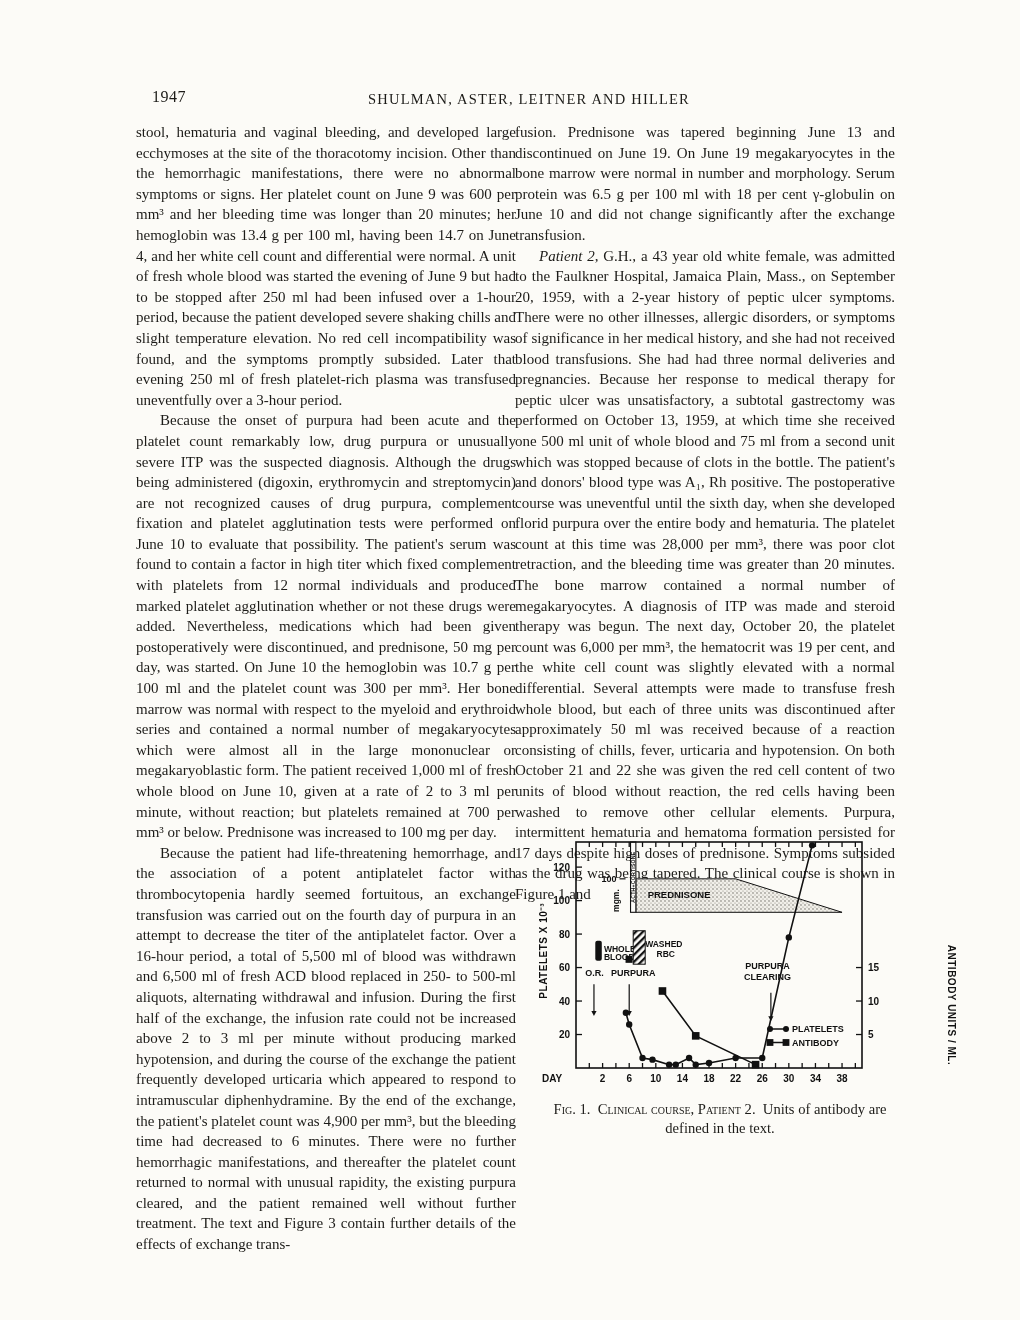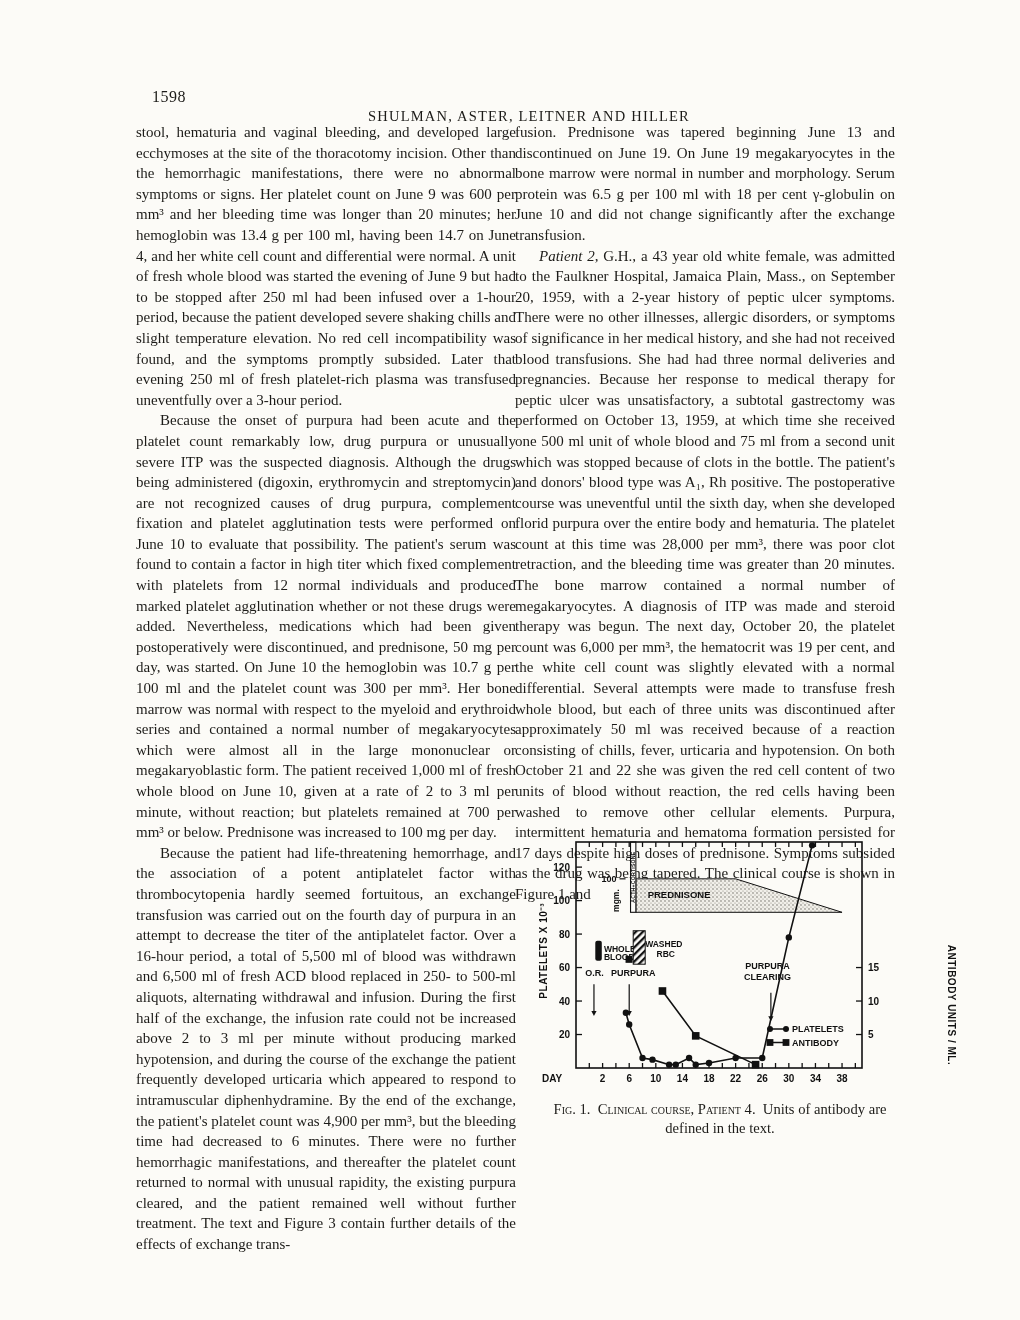--- a/index.html
+++ b/index.html
@@ -11,21 +11,21 @@
     position:relative;
     overflow:hidden;
   }
   .page{position:absolute;inset:0;}
   .pagenum{
     position:absolute;left:152px;top:88px;
     font-size:16px;letter-spacing:.5px;
   }
   .runtitle{
     position:absolute;left:150px;top:91px;width:758px;
-    text-align:center;font-size:14.5px;letter-spacing:1.2px;margin-top:17px;
+    text-align:center;font-size:14.5px;letter-spacing:1.2px;
   }
   .col{
     position:absolute;top:122px;width:380px;
     font-size:15px;line-height:20.6px;
     text-align:justify;
   }
   .col-left{left:136px;}
   .col-right{left:515px;}
   .col p{margin:0;padding:0;}
   .col p.indent{text-indent:1.6em;}
@@ -41,21 +41,21 @@
   svg text{
     font-family:"Liberation Sans", sans-serif;
     font-weight:bold;fill:#111;
   }
 </style>
 </head>
 <body>
 
 <div class="page">
 
-  <div class="pagenum">1598</div>
+  <div class="pagenum">1947</div>
   <div class="runtitle">SHULMAN, ASTER, LEITNER AND HILLER</div>
 
   <div class="col col-left">
       <p>stool, hematuria and vaginal bleeding, and developed large ecchymoses at the site of the thoracotomy incision.  Other than the hemorrhagic manifestations, there were no abnormal symptoms or signs.  Her platelet count on June 9 was 600 per mm³ and her bleeding time was longer than 20 minutes; her hemoglobin was 13.4 g per 100 ml, having been 14.7 on June 4, and her white cell count and differential were normal.  A unit of fresh whole blood was started the evening of June 9 but had to be stopped after 250 ml had been infused over a 1-hour period, because the patient developed severe shaking chills and slight temperature elevation.  No red cell incompatibility was found, and the symptoms promptly subsided.  Later that evening 250 ml of fresh platelet-rich plasma was transfused uneventfully over a 3-hour period.</p>
       <p class="indent">Because the onset of purpura had been acute and the platelet count remarkably low, drug purpura or unusually severe ITP was the suspected diagnosis.  Although the drugs being administered (digoxin, erythromycin and streptomycin) are not recognized causes of drug purpura, complement fixation and platelet agglutination tests were performed on June 10 to evaluate that possibility.  The patient's serum was found to contain a factor in high titer which fixed complement with platelets from 12 normal individuals and produced marked platelet agglutination whether or not these drugs were added.  Nevertheless, medications which had been given postoperatively were discontinued, and prednisone, 50 mg per day, was started.  On June 10 the hemoglobin was 10.7 g per 100 ml and the platelet count was 300 per mm³.  Her bone marrow was normal with respect to the myeloid and erythroid series and contained a normal number of megakaryocytes which were almost all in the large mononuclear or megakaryoblastic form.  The patient received 1,000 ml of fresh whole blood on June 10, given at a rate of 2 to 3 ml per minute, without reaction; but platelets remained at 700 per mm³ or below.  Prednisone was increased to 100 mg per day.</p>
       <p class="indent">Because the patient had life-threatening hemorrhage, and the association of a potent antiplatelet factor with thrombocytopenia hardly seemed fortuitous, an exchange transfusion was carried out on the fourth day of purpura in an attempt to decrease the titer of the antiplatelet factor.  Over a 16-hour period, a total of 5,500 ml of blood was withdrawn and 6,500 ml of fresh ACD blood replaced in 250- to 500-ml aliquots, alternating withdrawal and infusion.  During the first half of the exchange, the infusion rate could not be increased above 2 to 3 ml per minute without producing marked hypotension, and during the course of the exchange the patient frequently developed urticaria which appeared to respond to intramuscular diphenhydramine.  By the end of the exchange, the patient's platelet count was 4,900 per mm³, but the bleeding time had decreased to 6 minutes.  There were no further hemorrhagic manifestations, and thereafter the platelet count returned to normal with unusual rapidity, the existing purpura cleared, and the patient remained well without further treatment.  The text and Figure 3 contain further details of the effects of exchange trans-</p>
     </div>
   <div class="col col-right">
       <p>fusion.  Prednisone was tapered beginning June 13 and discontinued on June 19.  On June 19 megakaryocytes in the bone marrow were normal in number and morphology.  Serum protein was 6.5 g per 100 ml with 18 per cent γ-globulin on June 10 and did not change significantly after the exchange transfusion.</p>
       <p class="indent"><i>Patient 2</i>, G.H., a 43 year old white female, was admitted to the Faulkner Hospital, Jamaica Plain, Mass., on September 20, 1959, with a 2-year history of peptic ulcer symptoms.  There were no other illnesses, allergic disorders, or symptoms of significance in her medical history, and she had not received blood transfusions.  She had had three normal deliveries and pregnancies.  Because her response to medical therapy for peptic ulcer was unsatisfactory, a subtotal gastrectomy was performed on October 13, 1959, at which time she received one 500 ml unit of whole blood and 75 ml from a second unit which was stopped because of clots in the bottle.  The patient's and donors' blood type was A₁, Rh positive.  The postoperative course was uneventful until the sixth day, when she developed florid purpura over the entire body and hematuria.  The platelet count at this time was 28,000 per mm³, there was poor clot retraction, and the bleeding time was greater than 20 minutes.  The bone marrow contained a normal number of megakaryocytes.  A diagnosis of ITP was made and steroid therapy was begun.  The next day, October 20, the platelet count was 6,000 per mm³, the hematocrit was 19 per cent, and the white cell count was slightly elevated with a normal differential.  Several attempts were made to transfuse fresh whole blood, but each of three units was discontinued after approximately 50 ml was received because of a reaction consisting of chills, fever, urticaria and hypotension.  On both October 21 and 22 she was given the red cell content of two units of blood without reaction, the red cells having been washed to remove other cellular elements.  Purpura, intermittent hematuria and hematoma formation persisted for 17 days despite high doses of prednisone.  Symptoms subsided as the drug was being tapered.  The clinical course is shown in Figure 1 and</p>
@@ -197,16 +197,16 @@
           <text x="256" y="200.3" font-size="9" text-anchor="start">PLATELETS</text>
           <line x1="234" y1="210.5" x2="250" y2="210.5" stroke="#111" stroke-width="1.5"></line>
           <rect x="230.6" y="207.1" width="6.8" height="6.8" fill="#111"></rect>
           <rect x="246.6" y="207.1" width="6.8" height="6.8" fill="#111"></rect>
           <text x="256" y="213.8" font-size="9" text-anchor="start">ANTIBODY</text>
         </g>
     </svg>
   </div>
 
   <div class="caption">
-    <span class="sc">Fig. 1.</span>&nbsp;&nbsp;<span class="sc">Clinical course, Patient 4.</span>&nbsp;&nbsp;<span>Units of antibody are defined in the text.</span>
+    <span class="sc">Fig. 1.</span>&nbsp;&nbsp;<span class="sc">Clinical course, Patient 2.</span>&nbsp;&nbsp;<span>Units of antibody are defined in the text.</span>
   </div>
 
 </div>
 
 </body></html>

